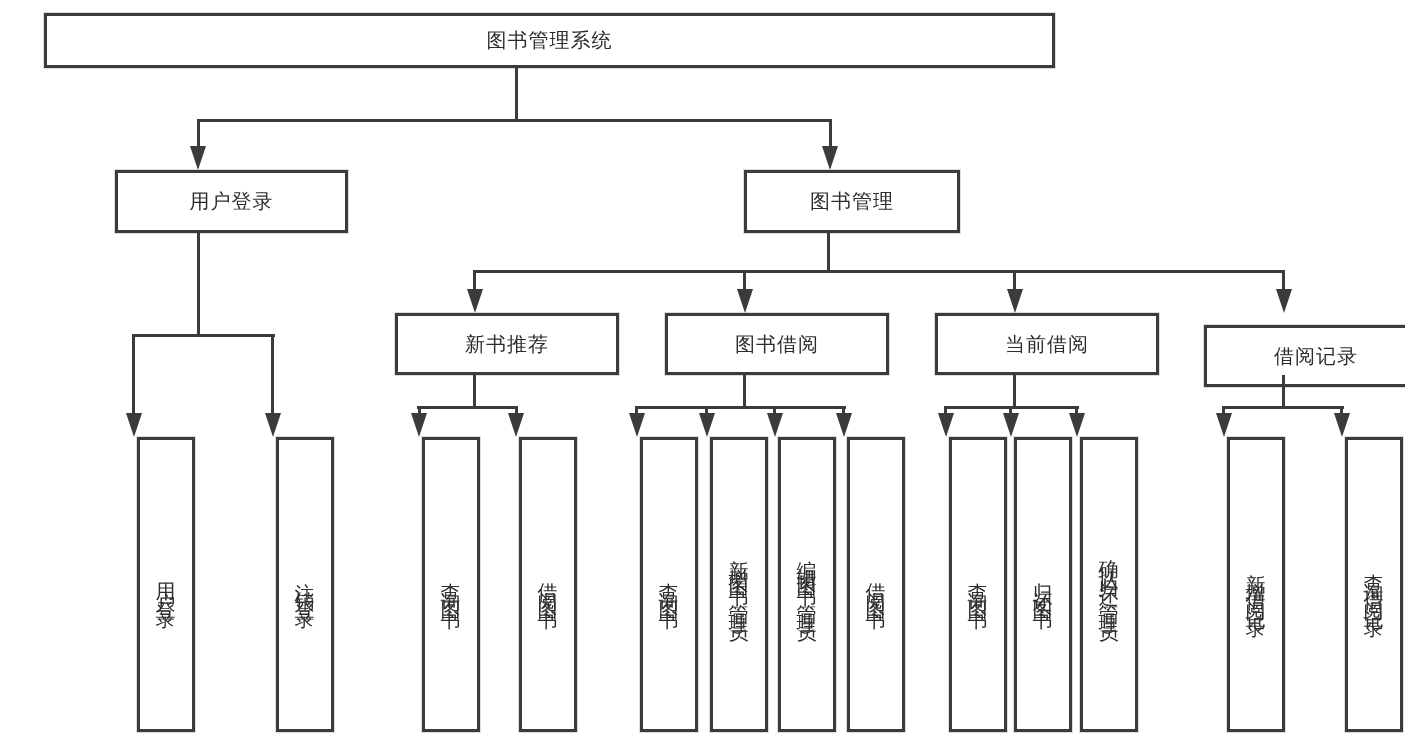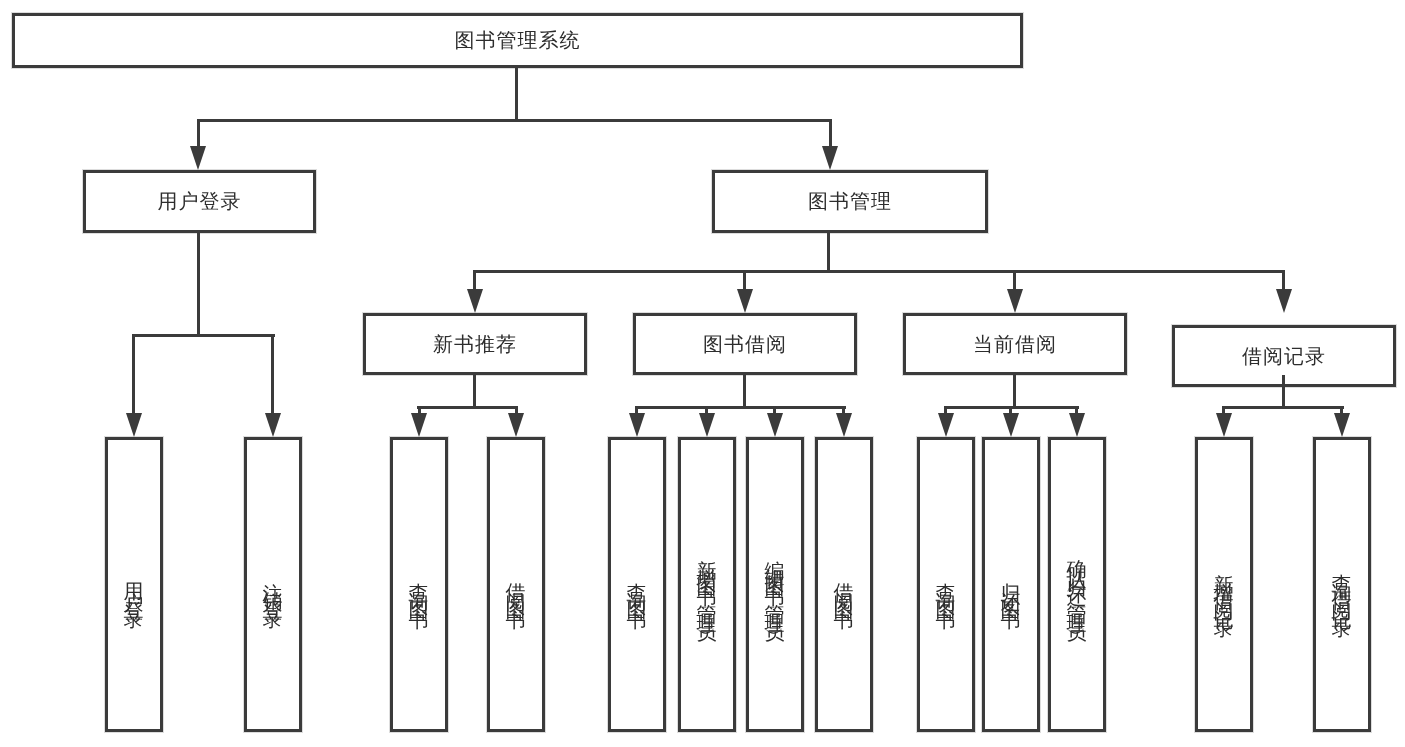--- a/index.html
+++ b/index.html
@@ -9,20 +9,21 @@
     font-family:"DejaVu Sans","Liberation Sans",sans-serif;
   }
   .diagram { position:relative; width:1405px; height:747px; background:#ffffff; overflow:hidden; }
   .node {
     position:absolute;
     border:3px solid #3b3b3b;
     background:#ffffff;
     display:flex; align-items:center; justify-content:center;
     color:#2d2d2d; font-size:20px; letter-spacing:1px;
     box-shadow:0 0 0 1px rgba(120,120,120,0.25);
+    margin-left:32px;
   }
   .vnode {
     writing-mode:vertical-rl;
     text-orientation:mixed;
     letter-spacing:9px;
     line-height:1.1;
     font-size:20px;
   }
   .vline, .hline { position:absolute; background:#3b3b3b; }
   .vline { width:3px; }
@@ -47,21 +48,21 @@
   <div class="node" style="left:12px;top:13px;width:1011px;height:55px">图书管理系统</div>
 
   <div class="vline" style="left:515px;top:68px;height:54px"></div>
   <div class="hline" style="left:197px;top:119px;width:635px"></div>
   <div class="vline" style="left:197px;top:119px;height:29px"></div>
   <div class="arrowhead" style="left:190px;top:146px"></div>
   <div class="vline" style="left:829px;top:119px;height:29px"></div>
   <div class="arrowhead" style="left:822px;top:146px"></div>
 
   <div class="node" style="left:83px;top:170px;width:233px;height:63px">用户登录</div>
-  <div class="node" style="left:712px;top:170px;width:276px;height:63px">图书管理</div>
+  <div class="node" style="left:712px;top:170px;width:216px;height:63px">图书管理</div>
 
   <div class="vline" style="left:197px;top:233px;height:104px"></div>
   <div class="hline" style="left:132px;top:334px;width:143px"></div>
   <div class="vline" style="left:132px;top:334px;height:81px"></div>
   <div class="arrowhead" style="left:126px;top:413px"></div>
   <div class="vline" style="left:271px;top:334px;height:81px"></div>
   <div class="arrowhead" style="left:265px;top:413px"></div>
 
   <div class="vline" style="left:827px;top:233px;height:40px"></div>
   <div class="hline" style="left:473px;top:270px;width:812px"></div>

